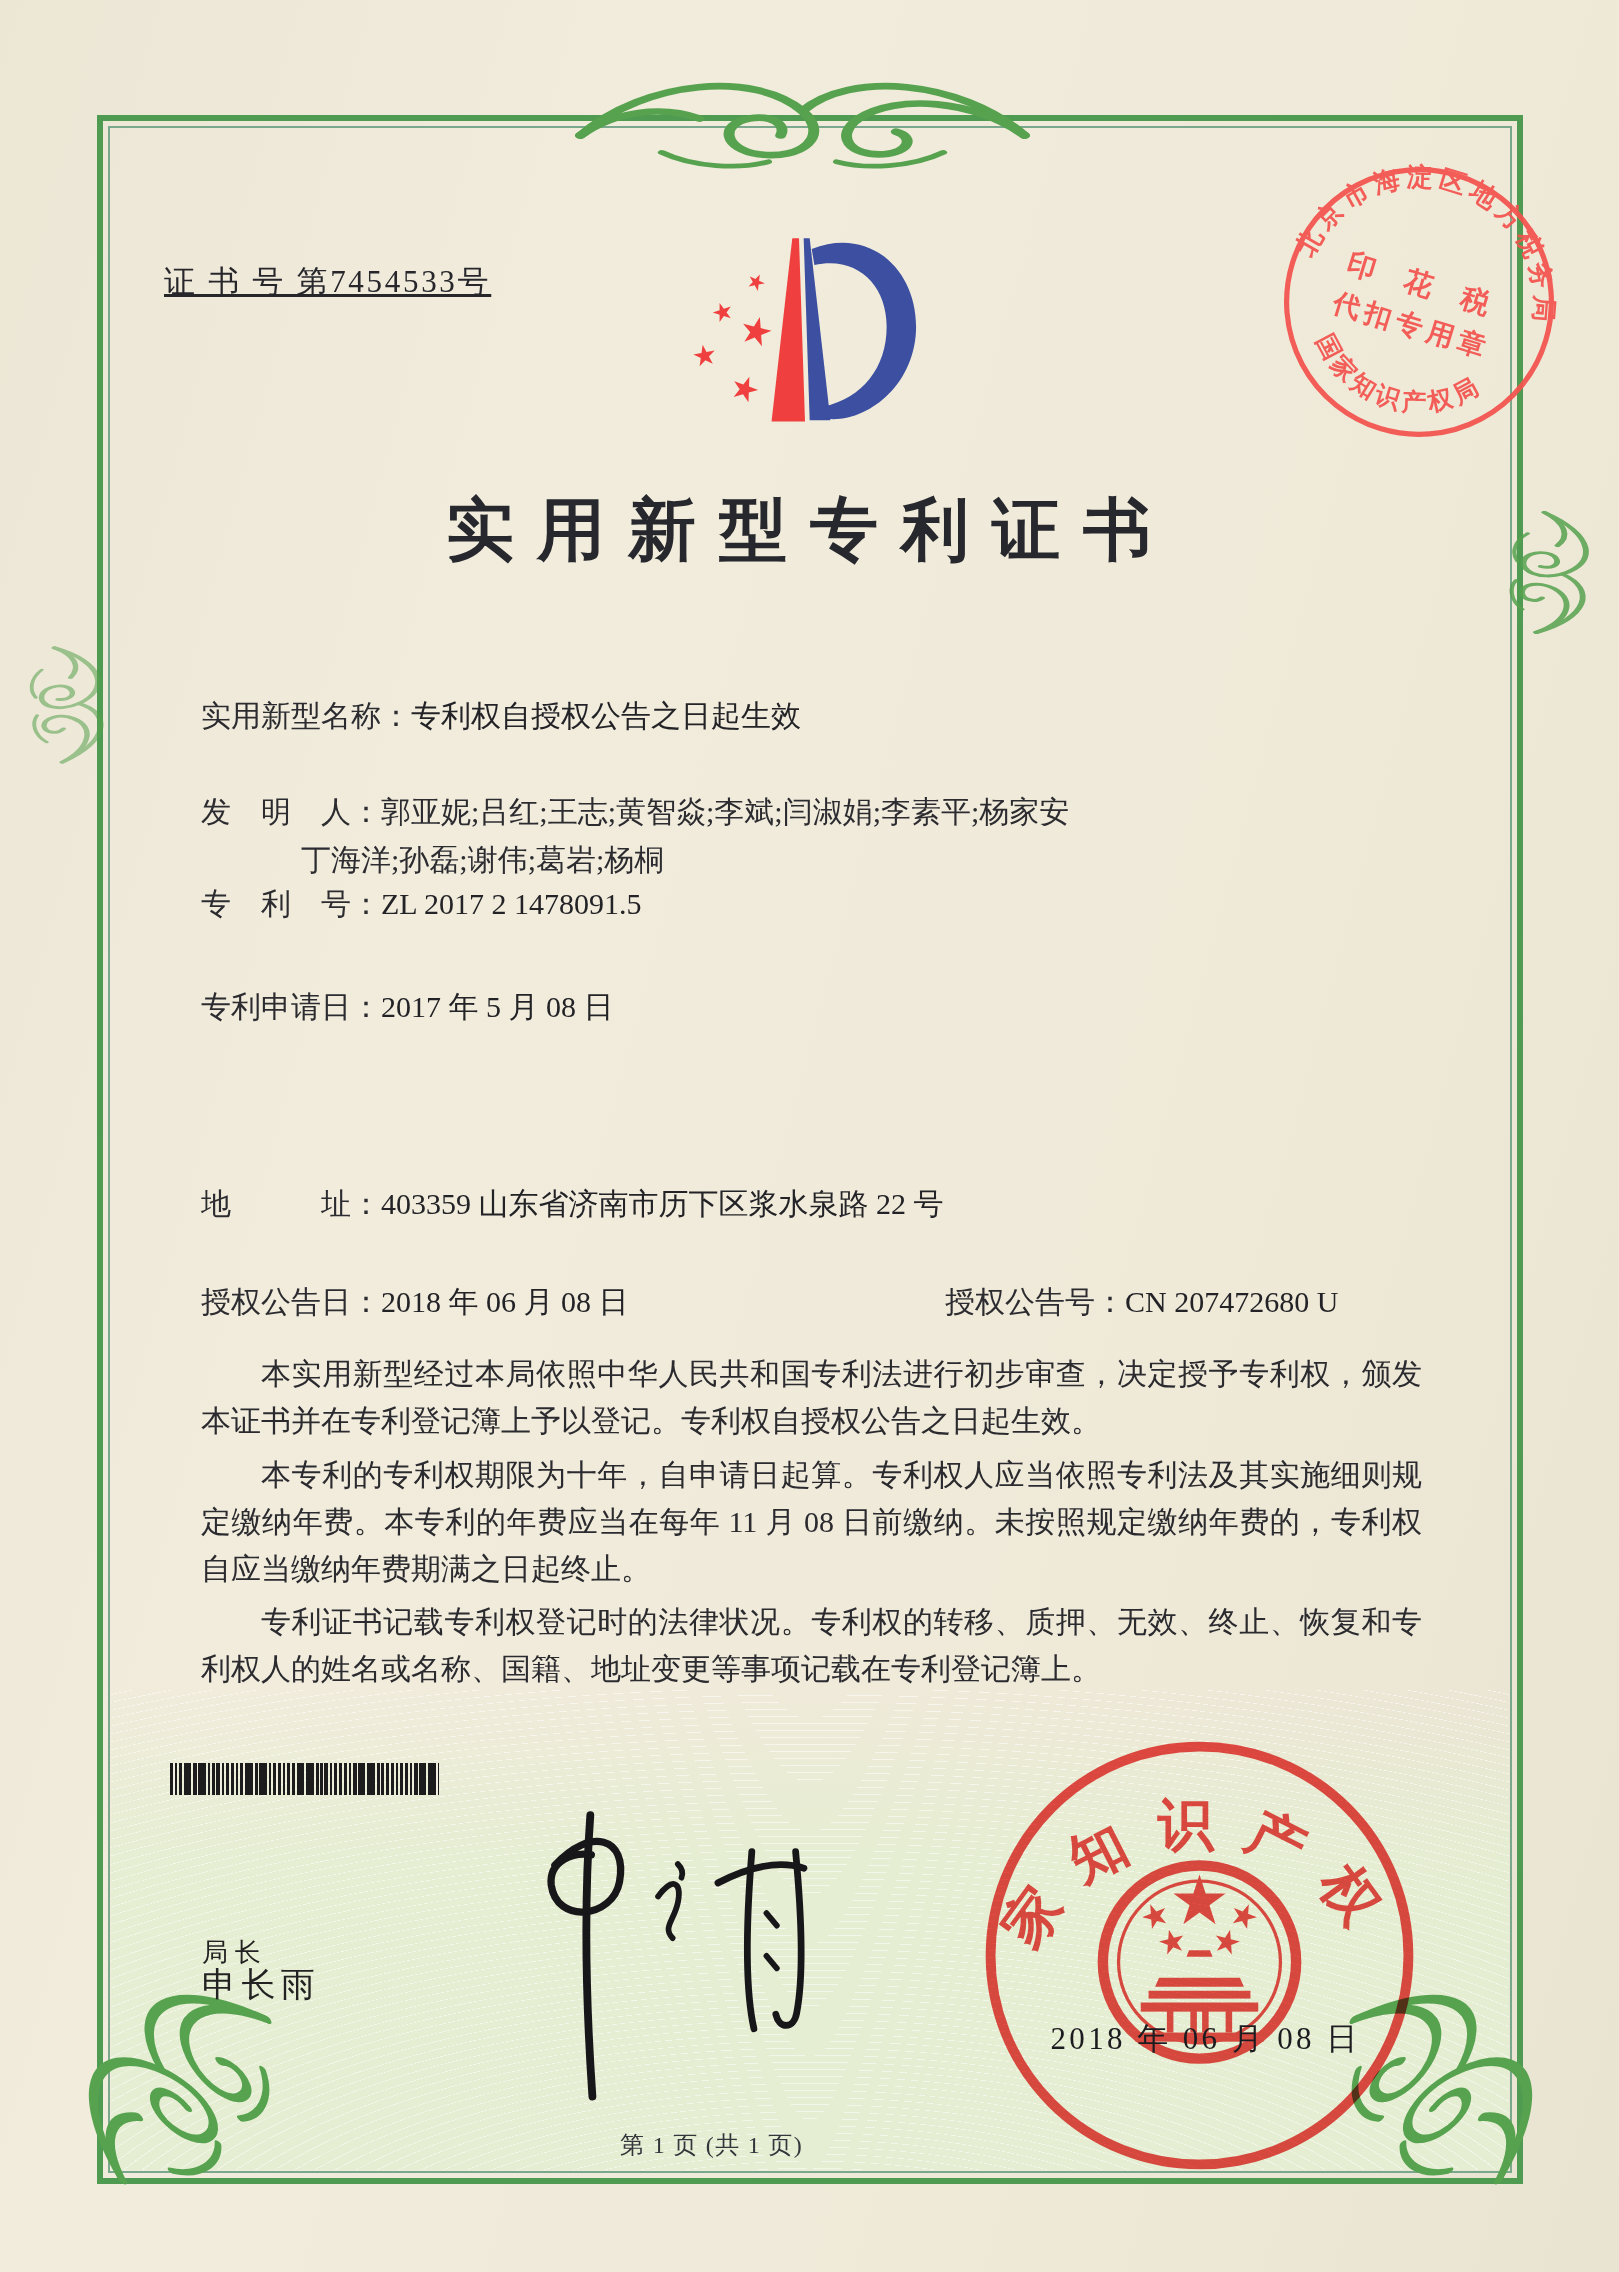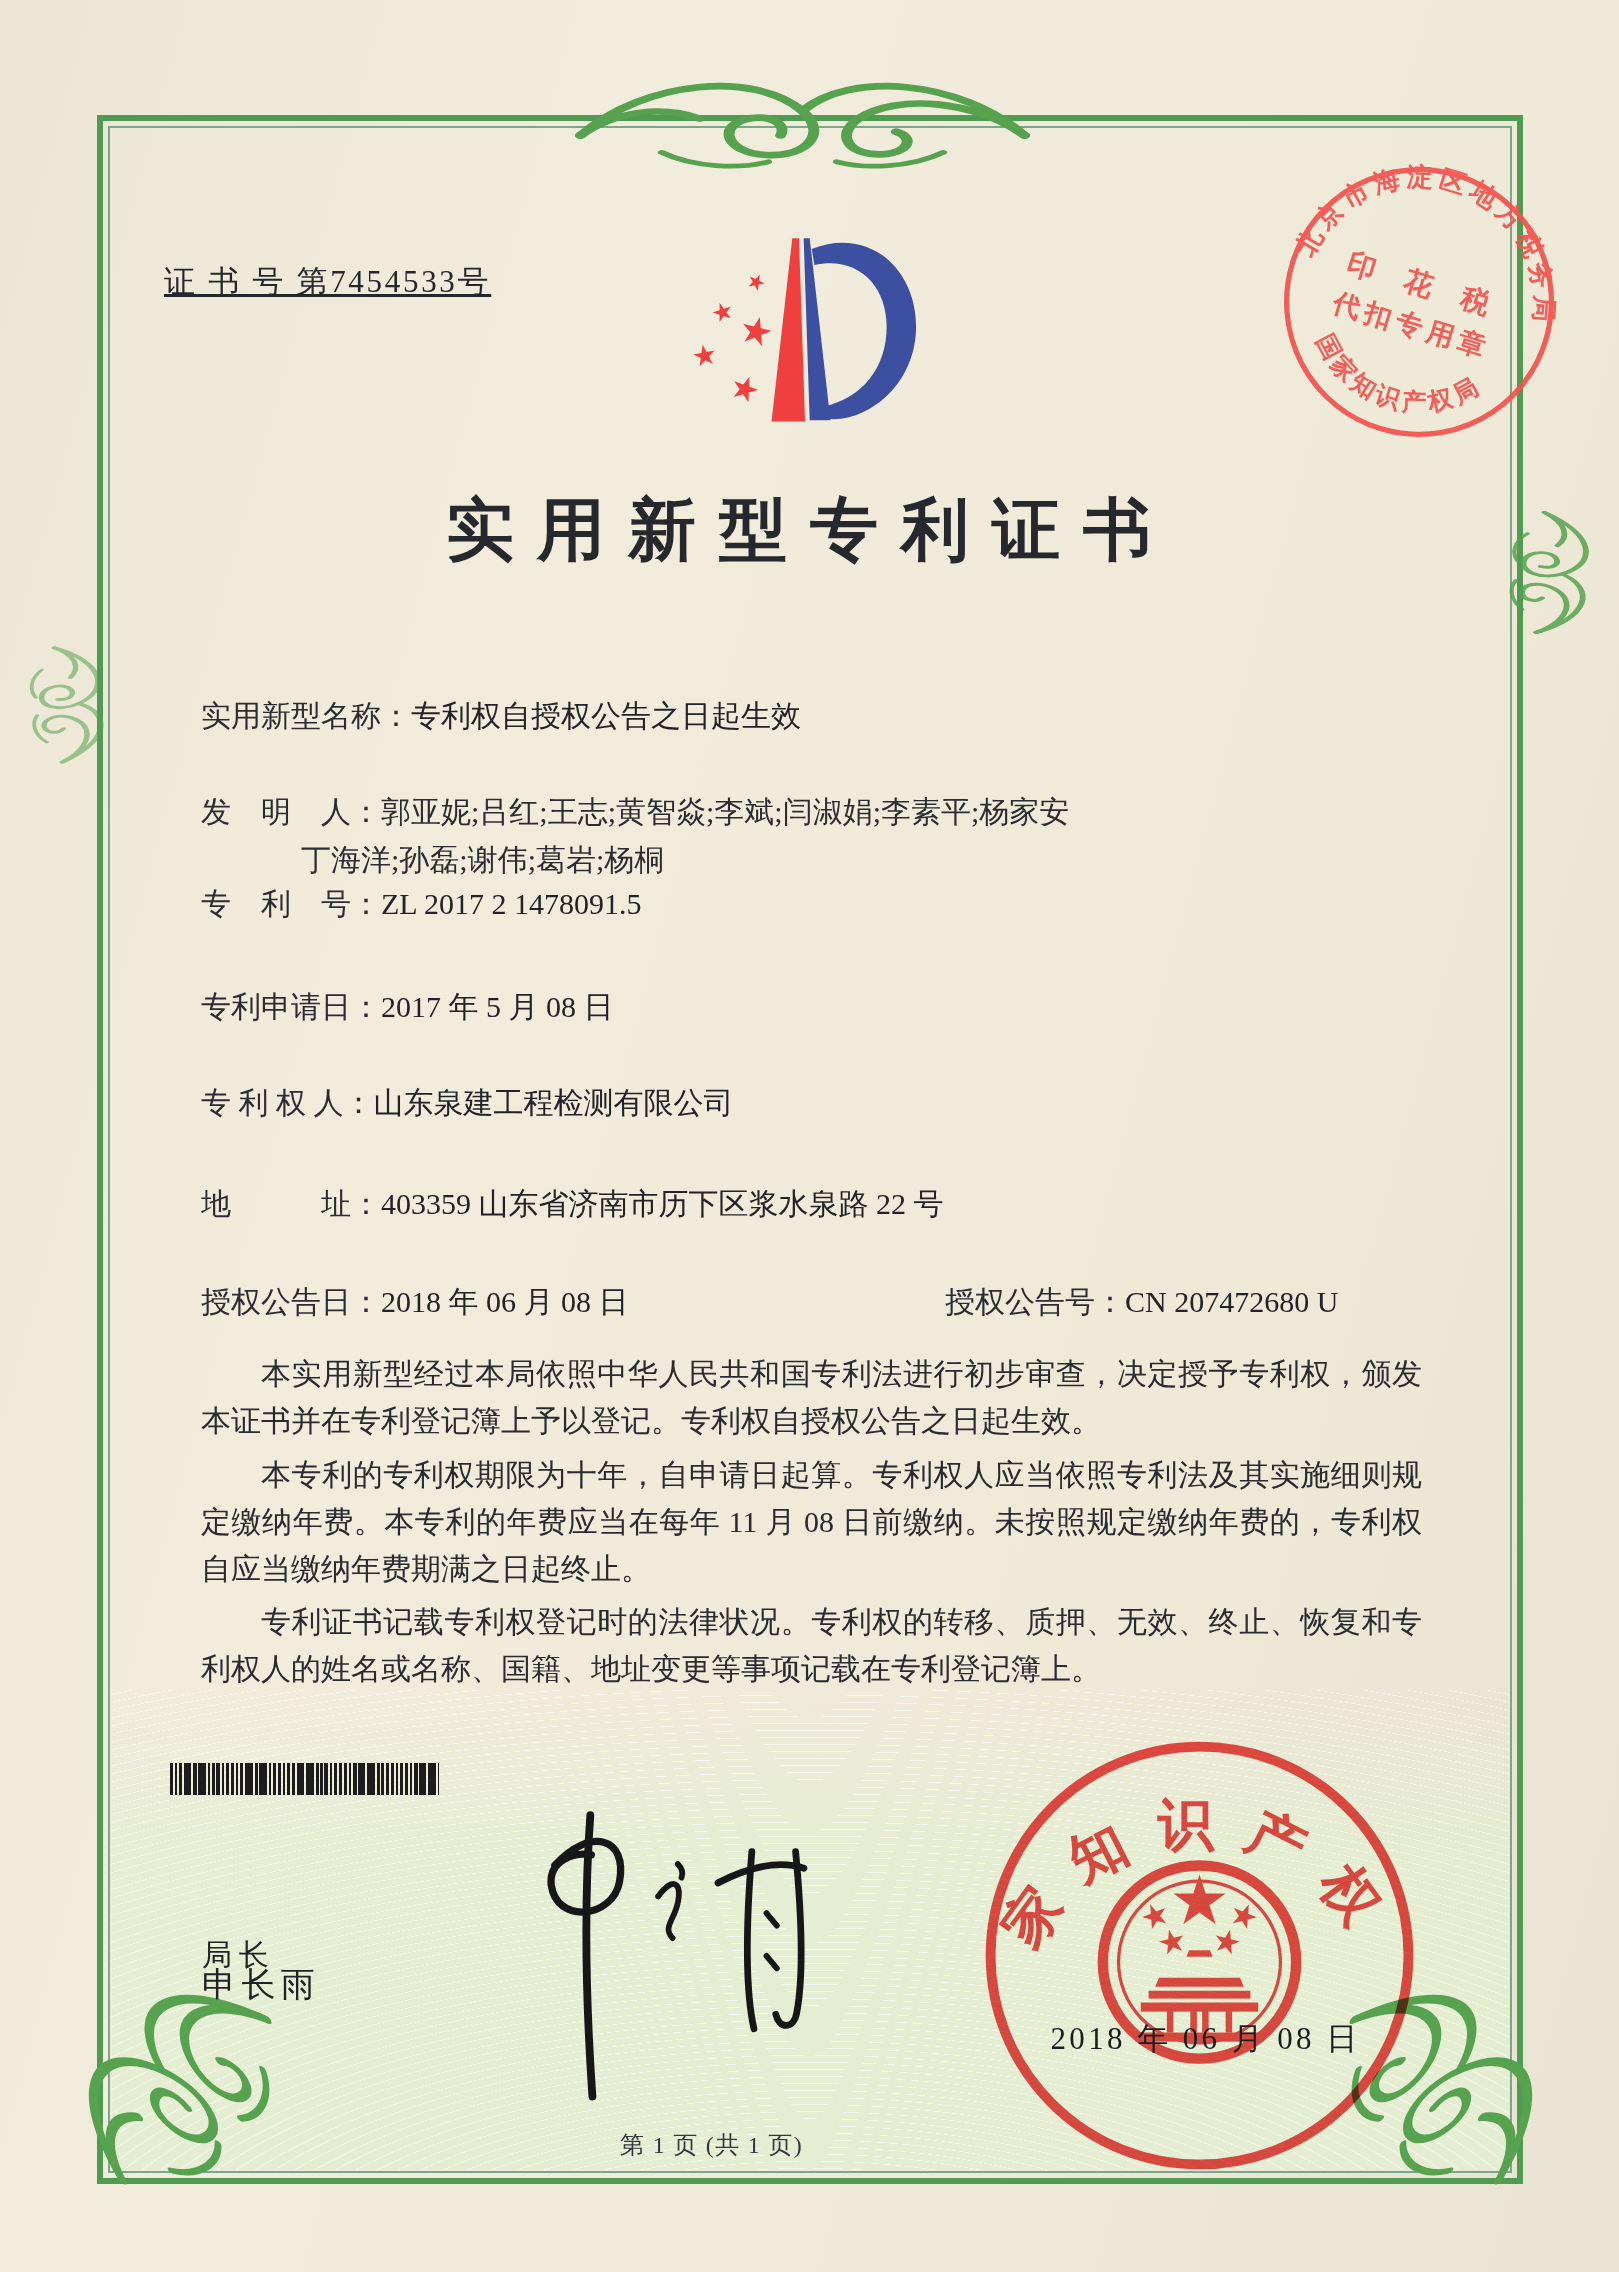--- a/index.html
+++ b/index.html
@@ -43,21 +43,21 @@
   .inventors-wrap .cont{ margin-left:100px; }
   .bodytext{
     position:absolute; left:201px; top:1350px; width:1221px;
     font-size:30px; line-height:47px; text-align:justify; color:#2a2a2f;
   }
   .bodytext p{ margin:0 0 6.7px 0; text-indent:2em; }
   .footer{
     position:absolute; left:477px; top:2129px; width:469px;
     text-align:center; font-size:24px; color:#35363c; letter-spacing:1.3px;
   }
-  .director-label{ position:absolute; left:202px; top:1935px; font-size:30px; letter-spacing:6.7px; color:#222;}
+  .director-label{ position:absolute; left:202px; top:1935px; font-size:26px; letter-spacing:6.7px; color:#222;}
   .director-name{ position:absolute; left:202px; top:1962px; font-size:34px; letter-spacing:5.4px; color:#222;}
   
   .barcode{
     position:absolute; left:170px; top:1763px; width:269px; height:32px;
     background-image:
       repeating-linear-gradient(90deg,#1c1c1c 0 2.7px,transparent 2.7px 4.7px),
       repeating-linear-gradient(90deg,#1c1c1c 0 1.3px,transparent 1.3px 8.7px),
       repeating-linear-gradient(90deg,#1c1c1c 0 2px,transparent 2px 15.4px),
       repeating-linear-gradient(90deg,transparent 0 3.4px,#f2efe2 3.4px 5.4px,transparent 5.4px 11.4px);
   }
@@ -162,23 +162,20 @@
   </div>
 
   <div class="row" style="top:884px">
     <span class="lab">专　利　号：</span><span class="val">ZL 2017 2 1478091.5</span>
   </div>
 
   <div class="row" style="top:987px">
     <span class="lab">专利申请日：</span><span class="val">2017 年 5 月 08 日</span>
   </div>
 
-  <div class="row" style="top:1083px">
-    <span class="lab">专 利 权 人：</span><span class="val">山东泉建工程检测有限公司</span>
-  </div>
 
   <div class="row" style="top:1184px">
     <span class="lab">地　　　址：</span><span class="val">403359 山东省济南市历下区浆水泉路 22 号</span>
   </div>
 
   <div class="row" style="top:1282px">
     <span class="lab">授权公告日：</span><span class="val">2018 年 06 月 08 日</span>
   </div>
   <div class="row" style="top:1282px; left:945px">
     <span class="lab">授权公告号：</span><span class="val">CN 207472680 U</span>

